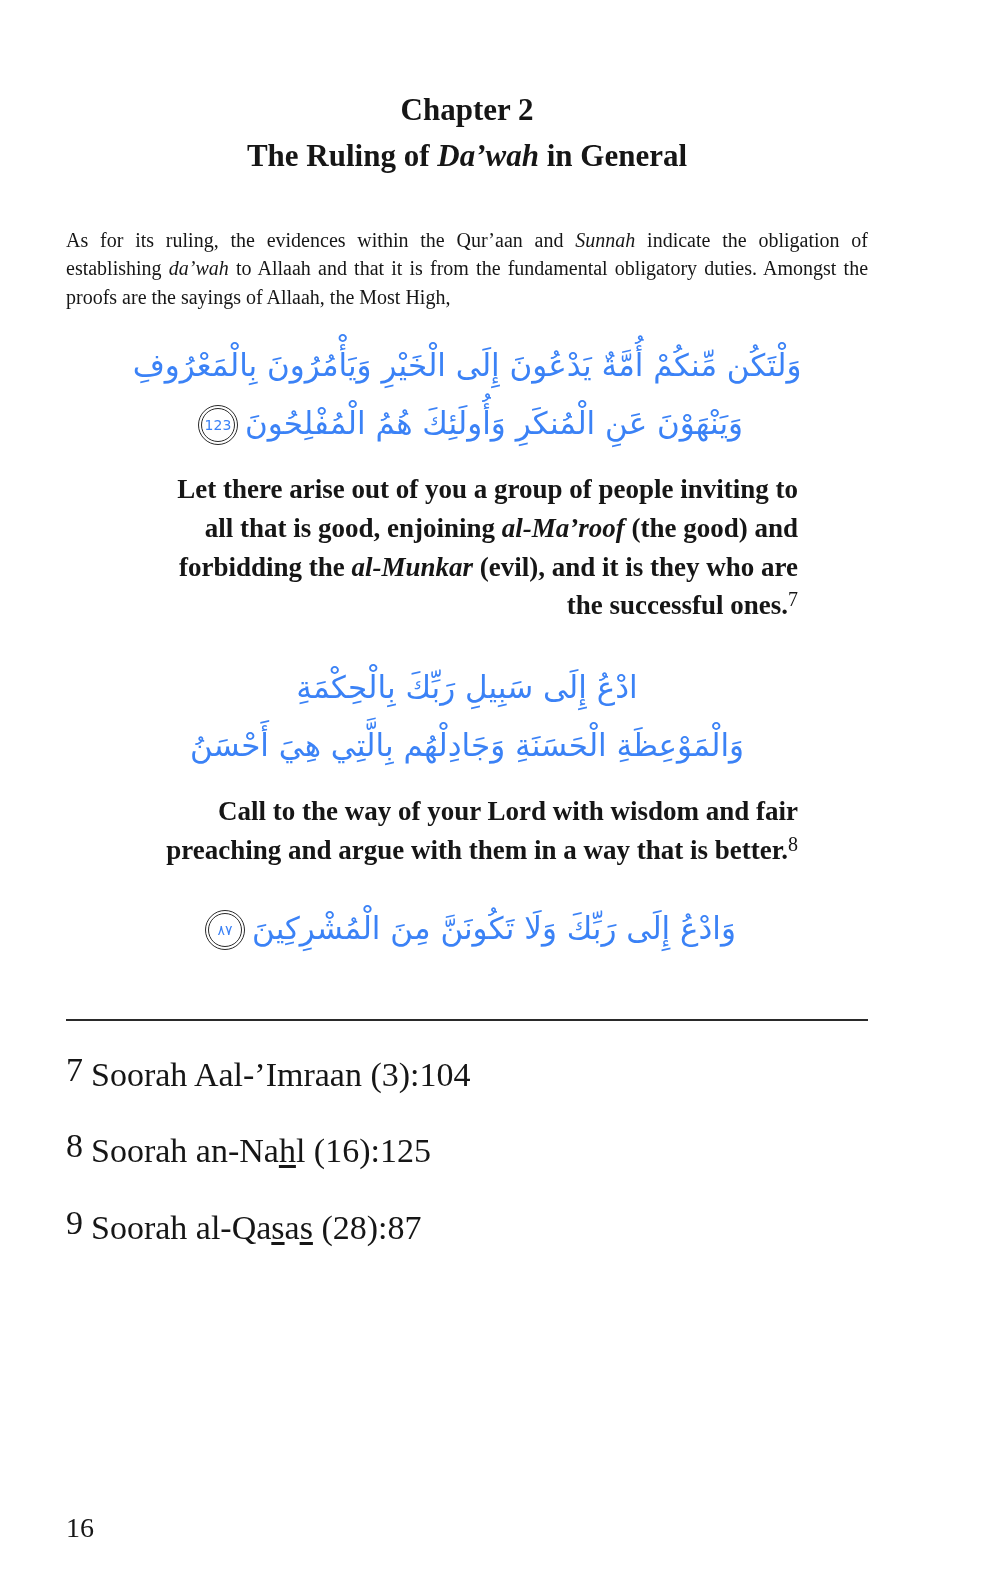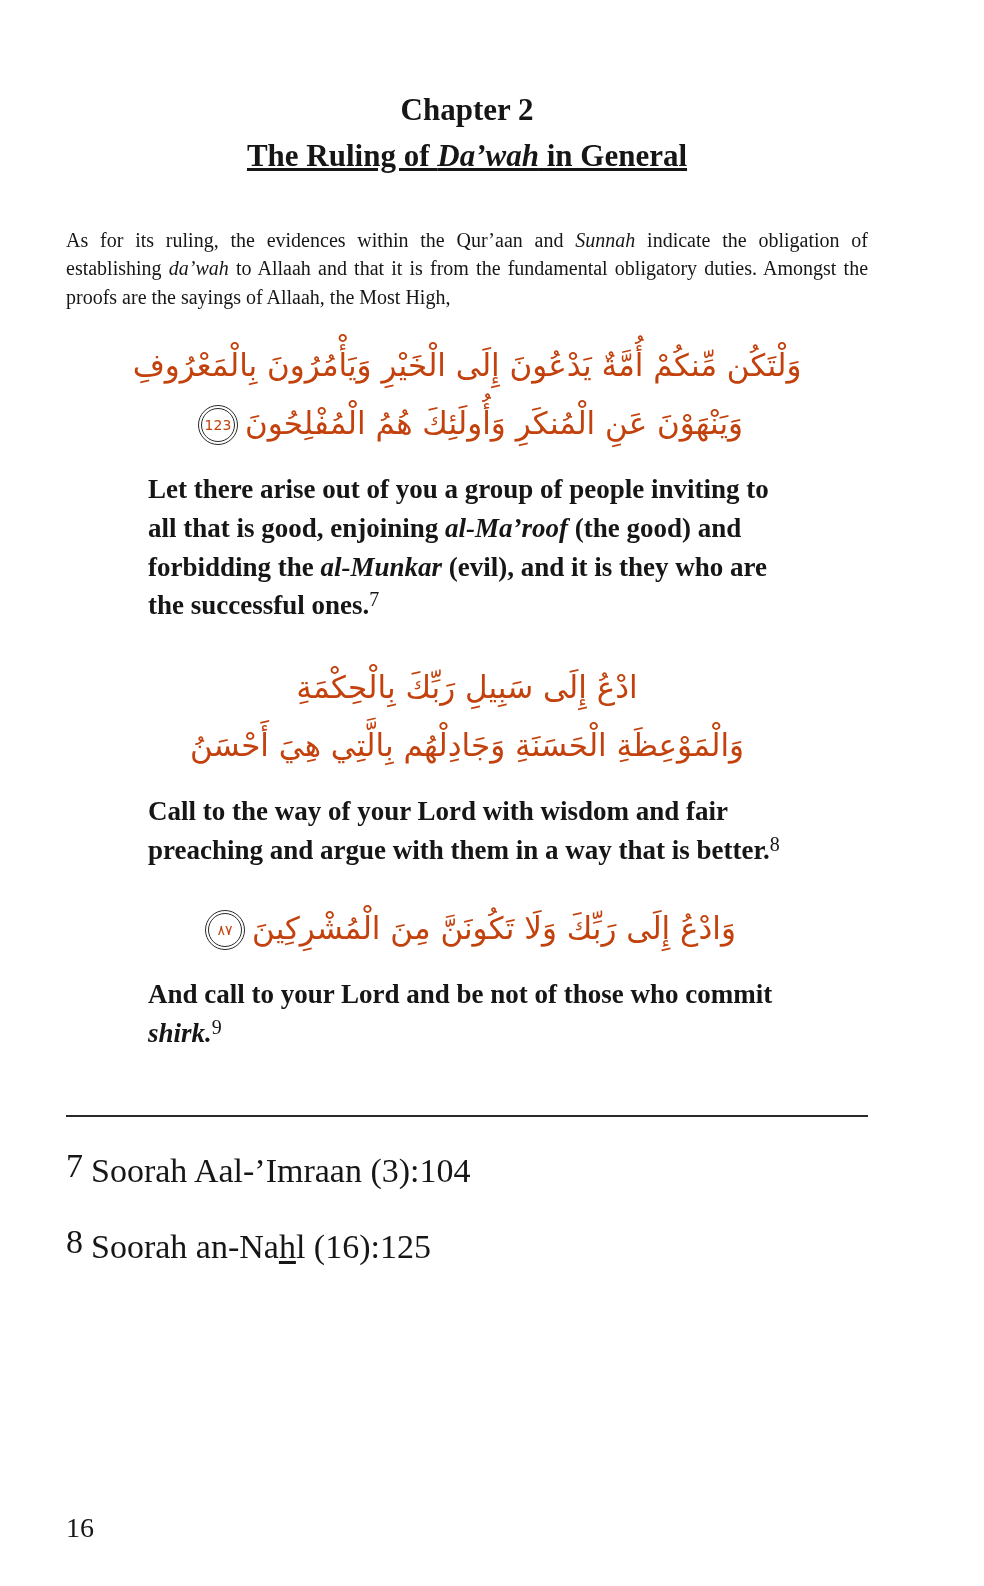--- a/index.html
+++ b/index.html
@@ -19,37 +19,36 @@
     margin: 0;
     text-align: center;
     font-size: 31px;
     font-weight: bold;
   }
   .chapter-title {
     margin: 10px 0 0 0;
     text-align: center;
     font-size: 31px;
     font-weight: bold;
-    text-decoration: underline;
   }
   .it { font-style: italic; }
   .body-text {
     margin: 52px 0 0 0;
     font-size: 20px;
     line-height: 1.42;
     text-align: justify;
   }
   .arabic {
     margin-top: 26px;
     text-align: center;
     direction: rtl;
     font-family: "DejaVu Sans", sans-serif;
     font-size: 31px;
     line-height: 1.85;
-    color: #c2410c;
+    color: #3b82f6;
   }
   .ar-line { white-space: nowrap; }
   .medallion {
     display: inline-flex;
     align-items: center;
     justify-content: center;
     width: 34px;
     height: 34px;
     border: 1.5px solid #2a2a2a;
     outline: 1.5px solid #2a2a2a;
@@ -59,21 +58,21 @@
     line-height: 1;
     vertical-align: middle;
     margin: 0 10px;
   }
   .translation {
     margin: 18px 0 0 82px;
     width: 650px;
     font-size: 27px;
     font-weight: bold;
     line-height: 1.44;
-    text-align: left;
+    text-align: right;
   }
   .sup {
     position: relative;
     top: -8px;
     font-size: 20px;
     font-weight: normal;
   }
   .fn-rule {
     border: none;
     border-top: 2px solid #2a2a2a;
@@ -123,24 +122,24 @@
     <div class="ar-line">ادْعُ إِلَى سَبِيلِ رَبِّكَ بِالْحِكْمَةِ</div>
     <div class="ar-line">وَالْمَوْعِظَةِ الْحَسَنَةِ وَجَادِلْهُم بِالَّتِي هِيَ أَحْسَنُ</div>
   </div>
 
   <p class="translation"><span>Call to the way of your Lord with wisdom and fair preaching and argue with them in a way that is better.</span><span class="sup">8</span></p>
 
   <div class="arabic" dir="rtl" style="margin-top:30px;">
     <div class="ar-line"><span>وَادْعُ إِلَى رَبِّكَ وَلَا تَكُونَنَّ مِنَ الْمُشْرِكِينَ</span><span class="medallion">٨٧</span></div>
   </div>
 
-  <p class="translation"><span>And call to your Lord and be not of those who commit </span><span class="it">shirk.</span><span class="sup">9</span></p>
 
   <hr class="fn-rule">
 
   <div class="footnote"><span class="fn-num">7</span><span>Soorah Aal-’Imraan (3):104</span></div>
 
   <div class="footnote"><span class="fn-num">8</span><span>Soorah an-Na</span><span class="u">h</span><span>l (16):125</span></div>
 
+  <div class="footnote"><span class="fn-num">9</span><span>Soorah al-Qa</span><span class="u">s</span><span>a</span><span class="u">s</span><span> (28):87</span></div>
 
   <div class="page-number">16</div>
 
 </div>
 
 </body></html>

